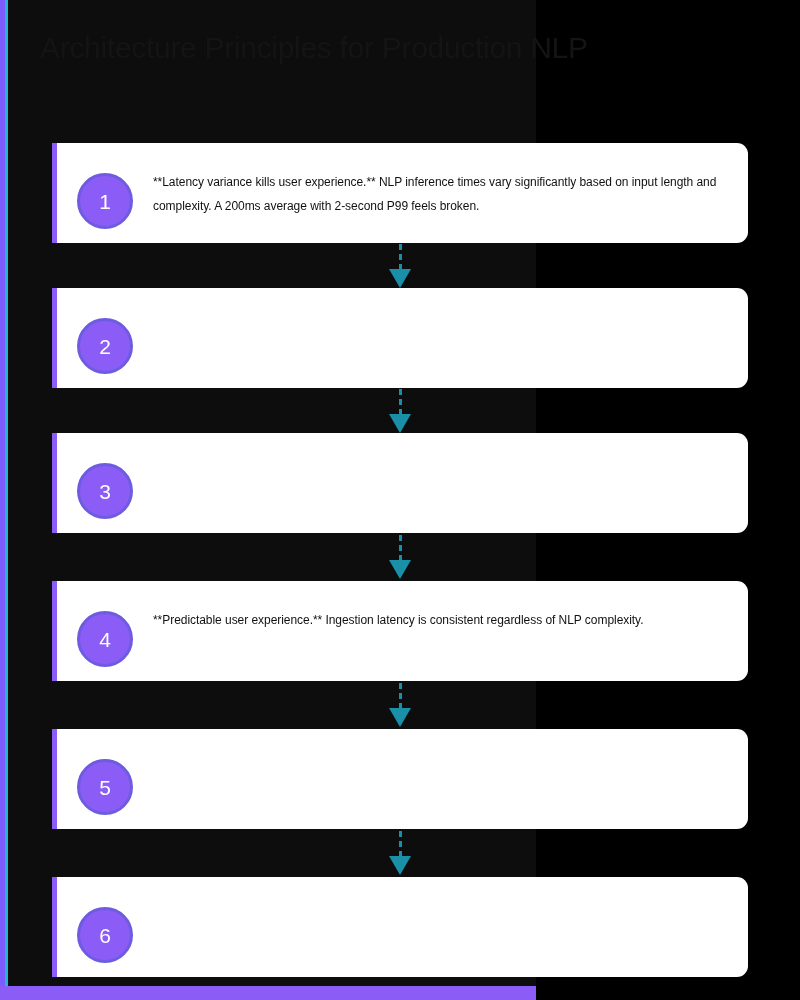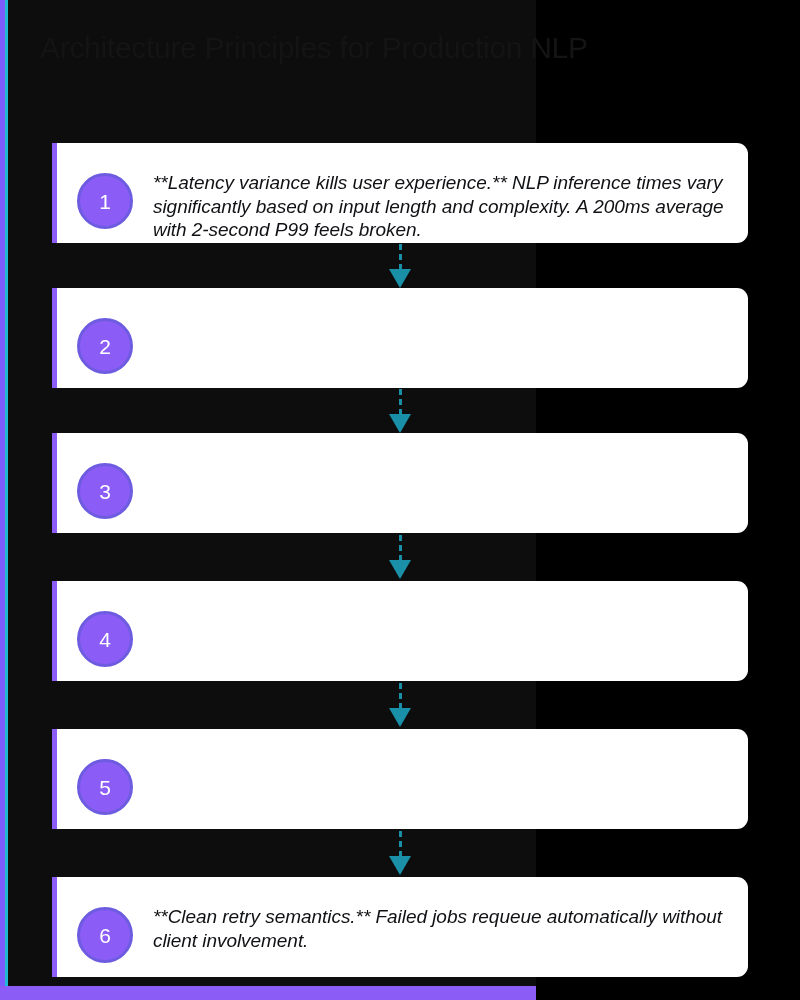--- a/index.html
+++ b/index.html
@@ -111,27 +111,26 @@
     font-size: 21px;
     font-weight: 400;
     display: flex;
     align-items: center;
     justify-content: center;
     line-height: 1;
   }
   .card-text {
     flex: 1 1 auto;
     color: #101114;
-    font-size: 19px;
+    font-size: 12px;
     line-height: 23.5px;
     letter-spacing: -0.05px;
     padding-top: 10px;
     max-height: 72px;
     overflow: hidden;
-    font-style: italic;
   }
 
   
   .connector {
     position: relative;
     height: 45px;
     width: 696px;
     display: flex;
     flex-direction: column;
     align-items: center;
@@ -198,20 +197,21 @@
       </div>
       <div class="connector tall">
         <div class="dash"></div>
         <div class="head"></div>
       </div>
       <div class="step">
         <div class="card">
           <div class="badge-wrap">
             <div class="badge">4</div>
           </div>
+          <div class="card-text">**Predictable user experience.** Ingestion latency is consistent regardless of NLP complexity.</div>
         </div>
       </div>
       <div class="connector tall">
         <div class="dash"></div>
         <div class="head"></div>
       </div>
       <div class="step">
         <div class="card">
           <div class="badge-wrap">
             <div class="badge">5</div>
@@ -220,19 +220,18 @@
       </div>
       <div class="connector tall">
         <div class="dash"></div>
         <div class="head"></div>
       </div>
       <div class="step">
         <div class="card">
           <div class="badge-wrap">
             <div class="badge">6</div>
           </div>
-          <div class="card-text">**Clean retry semantics.** Failed jobs requeue automatically without client involvement.</div>
         </div>
       </div>
     </div>
 
   <div class="bottom-bar"></div>
 </div>
 
 </body></html>

